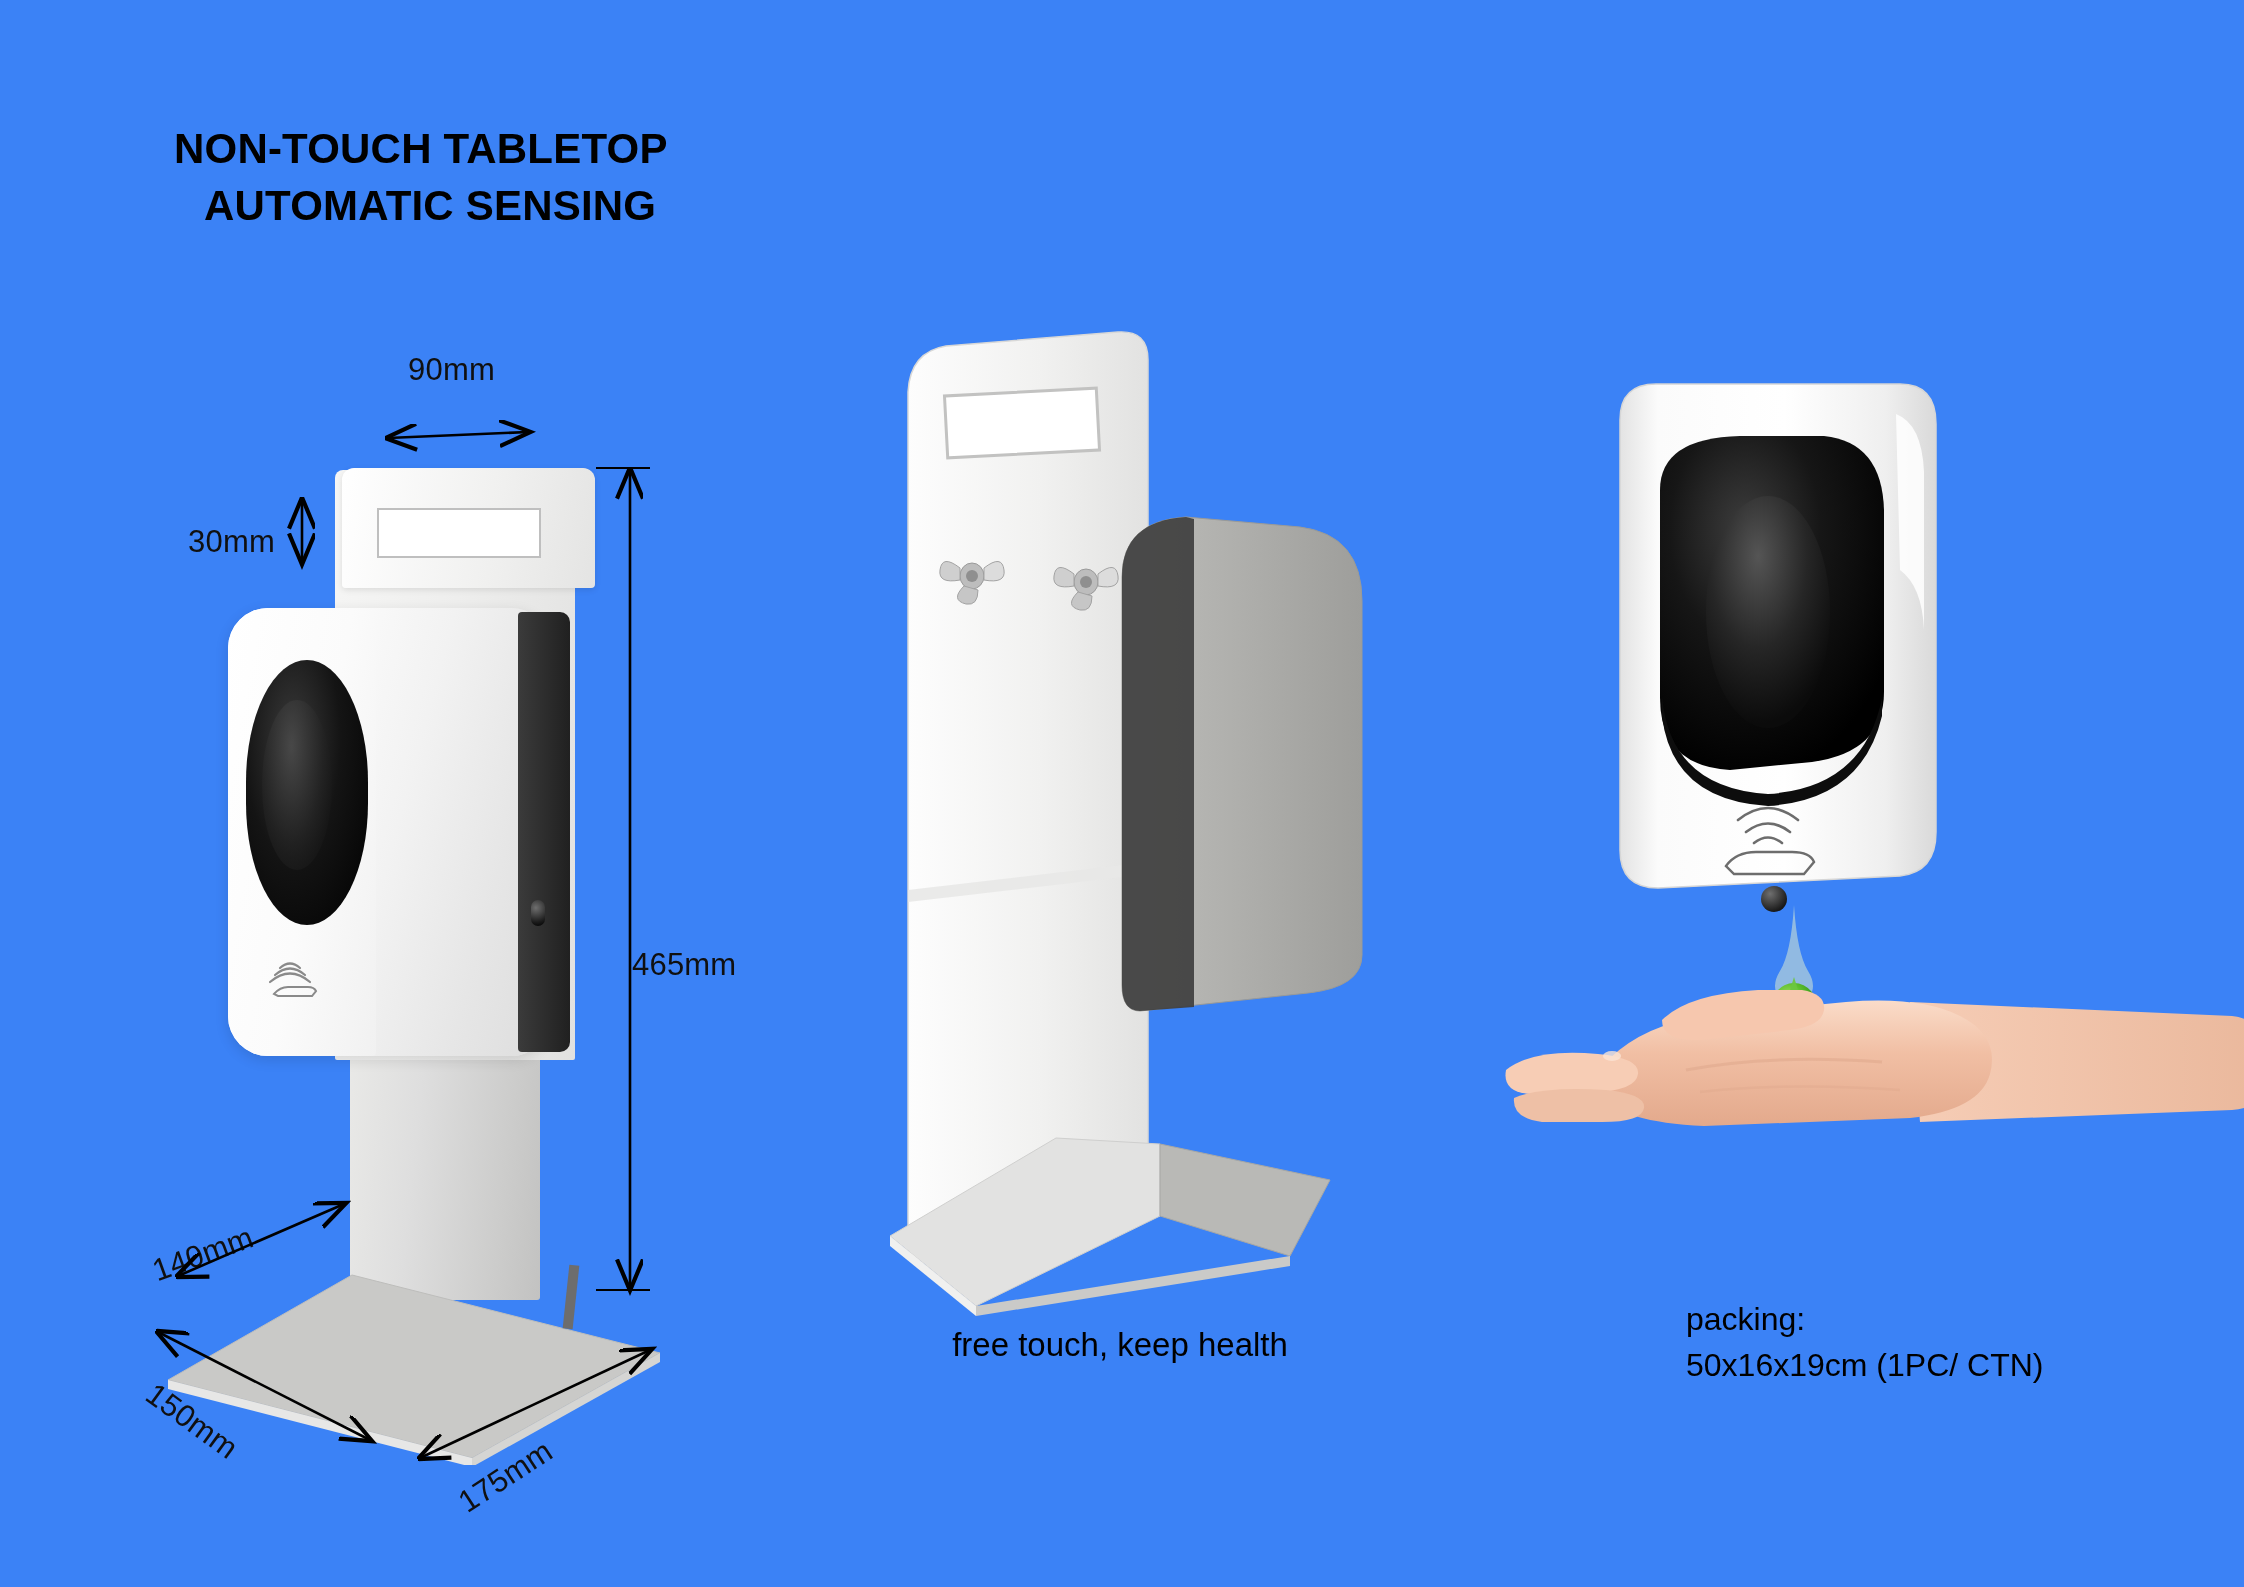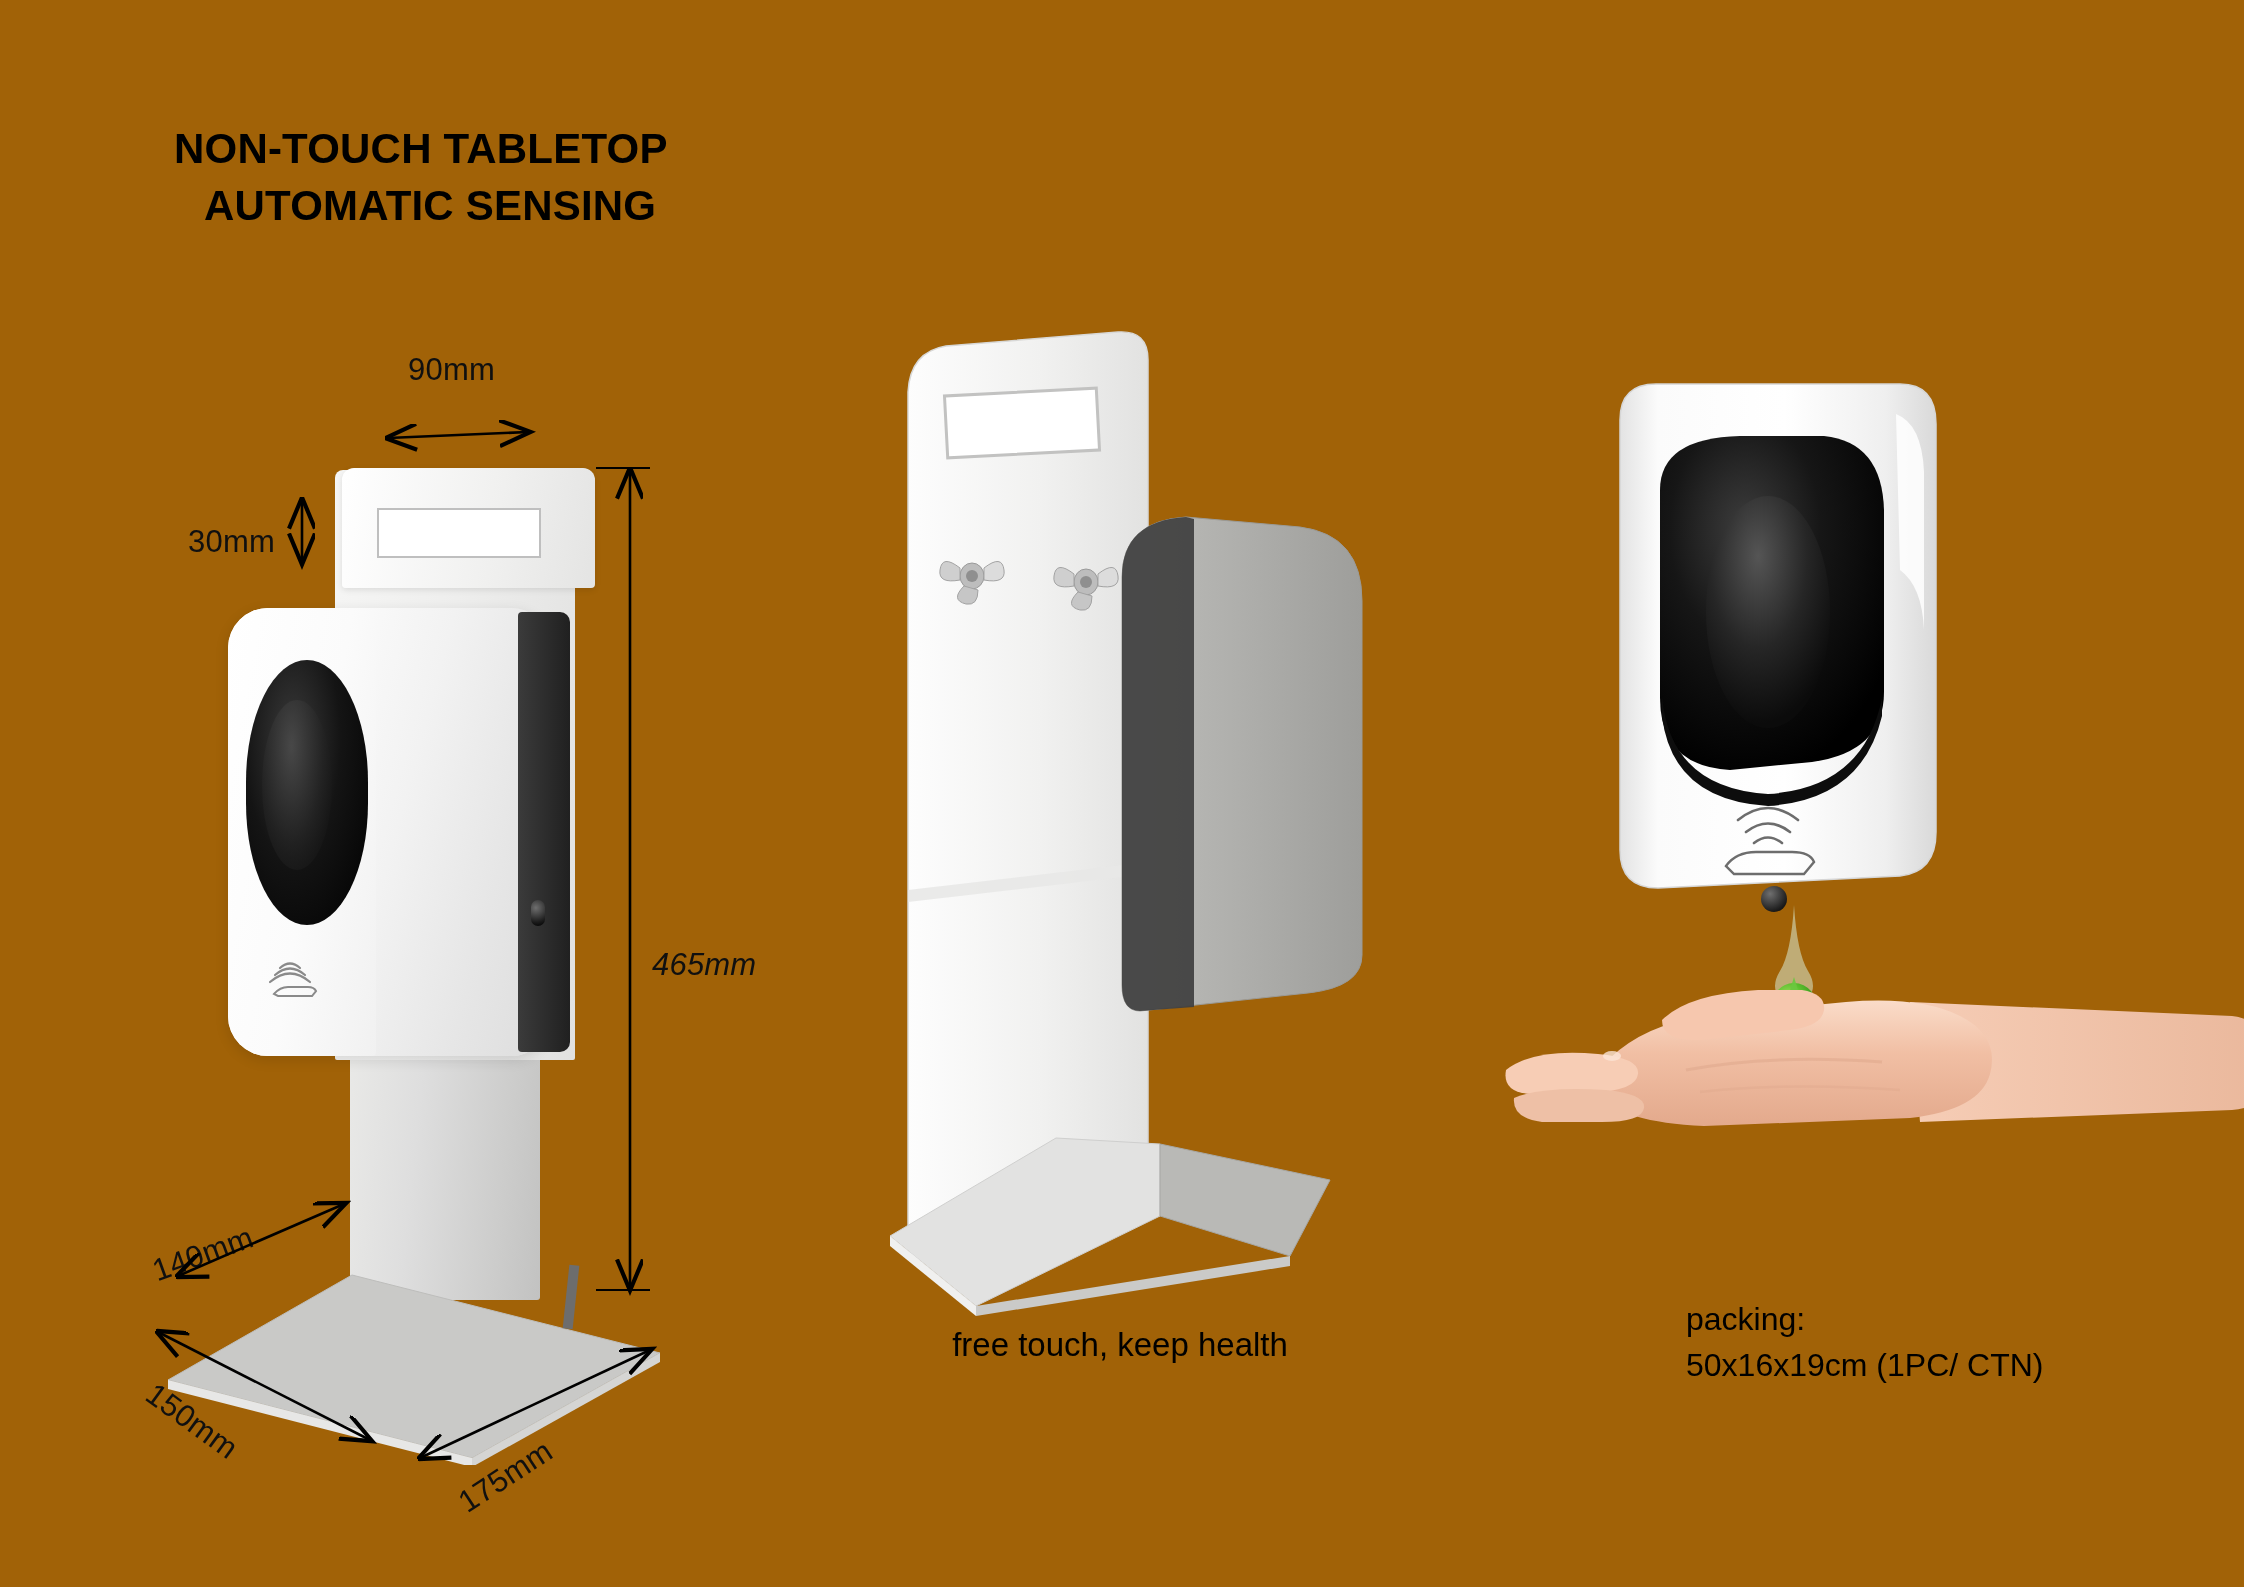--- a/index.html
+++ b/index.html
@@ -9,21 +9,21 @@
     background: #ffffff;
   }
   body {
     font-family: "Liberation Sans", sans-serif;
     color: #000000;
   }
   #page {
     position: relative;
     width: 2244px;
     height: 1587px;
-    background: #a16207;
+    background: #3b82f6;
     overflow: hidden;
   }
 
   
   .title-block {
     position: absolute;
     left: 168px;
     top: 120px;
     width: 720px;
   }
@@ -181,21 +181,21 @@
       <polygon points="48,165 352,243 352,252 48,174" fill="#e7e7e6"></polygon>
       <polygon points="352,243 540,138 540,147 352,252" fill="#d5d5d3"></polygon>
     </svg>
 
     <div style="position:absolute; left:566px; top:1265px; width:10px; height:64px;
                 background:#6d6d6d; transform:rotate(6deg);"></div>
   </div>
 
   <div class="dim-label" style="left:408px; top:352px;">90mm</div>
   <div class="dim-label" style="left:188px; top:524px;">30mm</div>
-  <div class="dim-label" style="left:652px; top:947px;font-style:italic;">465mm</div>
+  <div class="dim-label" style="left:632px; top:947px;">465mm</div>
   <div class="dim-label rot-n20" style="left:160px; top:1253px;">140mm</div>
   <div class="dim-label rot-p35" style="left:160px; top:1376px;">150mm</div>
   <div class="dim-label rot-n33" style="left:452px; top:1490px;">175mm</div>
 
   <div class="fig" style="left:880px; top:330px; width:600px; height:980px;">
 
     <svg style="position:absolute; left:0px; top:0px;" width="420" height="980" viewBox="0 0 420 980">
       <defs>
         <linearGradient id="panelG" x1="0" y1="0" x2="1" y2="0">
           <stop offset="0%" stop-color="#fdfdfd"></stop>

